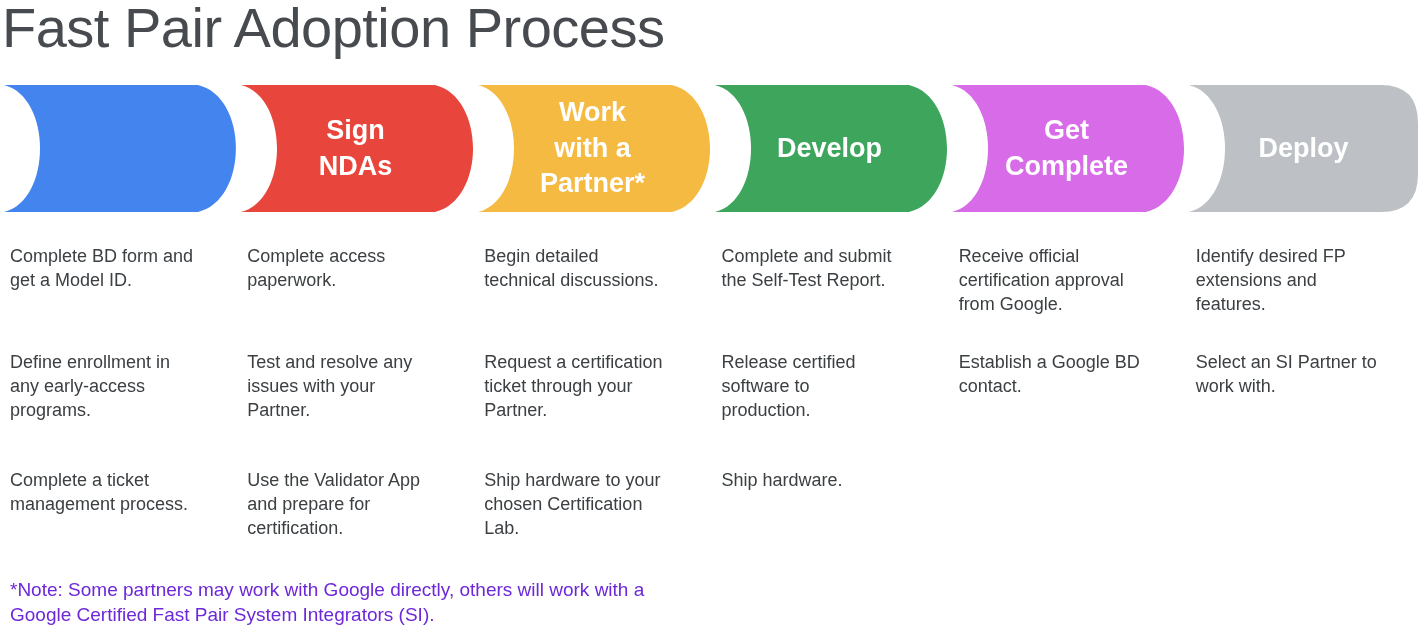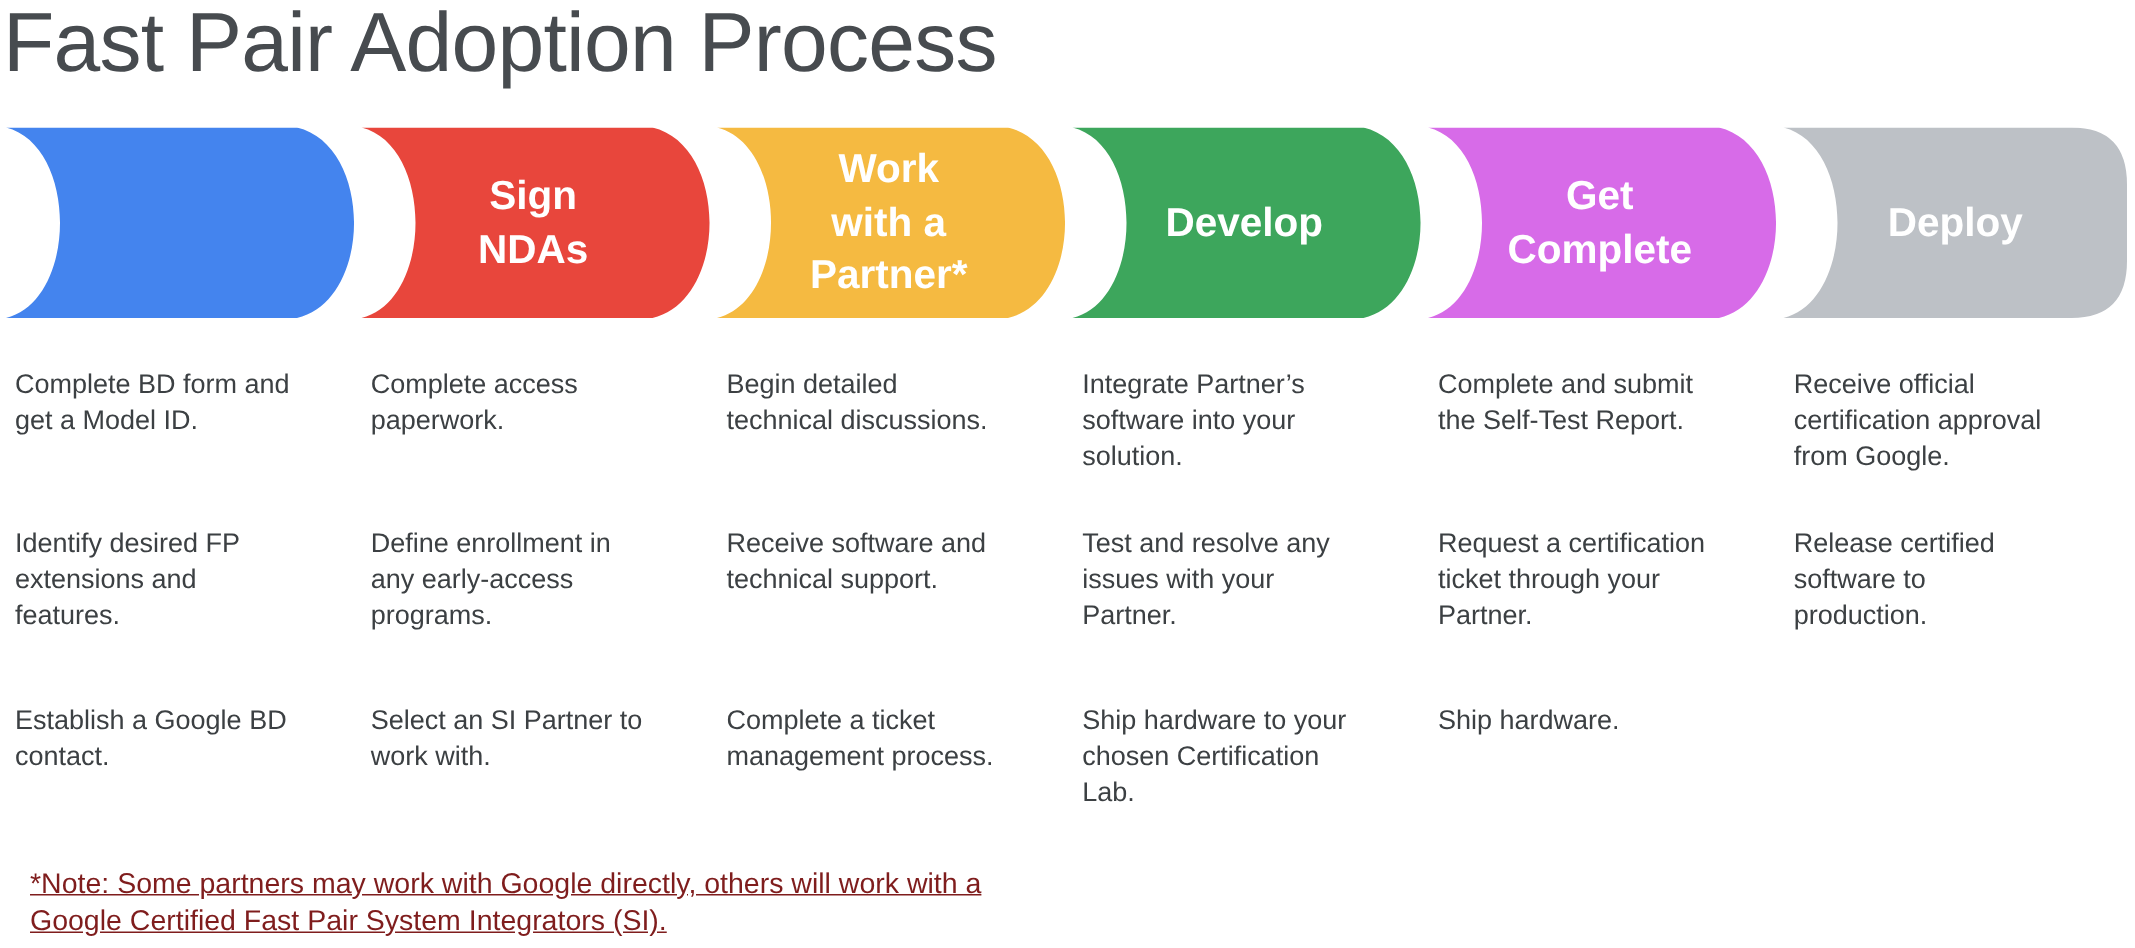--- a/index.html
+++ b/index.html
@@ -62,27 +62,26 @@
   .step {
     padding: 0 14px 0 10px;
     font-size: 18px;
     line-height: 1.32;
     color: #3c4043;
     white-space: pre-line;
   }
   .footnote {
     position: absolute;
     top: 577px;
-    left: 20px;
+    left: 10px;
     width: 740px;
     font-size: 19px;
     line-height: 1.32;
-    color: #7f1d1d;
+    color: #6d28d9;
     white-space: pre-line;
-    text-decoration: underline;
   }
 </style>
 </head>
 <body>
 
 <div class="canvas">
 
   <h1 class="title">Fast Pair Adoption Process</h1>
 
   <div class="banner">
@@ -118,53 +117,51 @@
   </div>
 
   <div class="steps-grid">
 
     <div class="step">Complete BD form and
 get a Model ID.</div>
     <div class="step">Complete access
 paperwork.</div>
     <div class="step">Begin detailed
 technical discussions.</div>
-    <div class="step">Integrate Partner’s
-software into your
-solution.</div>
     <div class="step">Complete and submit
 the Self-Test Report.</div>
     <div class="step">Receive official
 certification approval
 from Google.</div>
 
     <div class="step">Identify desired FP
 extensions and
 features.</div>
     <div class="step">Define enrollment in
 any early-access
 programs.</div>
-    <div class="step">Receive software and
-technical support.</div>
     <div class="step">Test and resolve any
 issues with your
 Partner.</div>
     <div class="step">Request a certification
 ticket through your
 Partner.</div>
     <div class="step">Release certified
 software to
 production.</div>
 
     <div class="step">Establish a Google BD
 contact.</div>
     <div class="step">Select an SI Partner to
 work with.</div>
     <div class="step">Complete a ticket
 management process.</div>
+    <div class="step">Use the Validator App
+and prepare for
+certification.</div>
     <div class="step">Ship hardware to your
 chosen Certification
 Lab.</div>
     <div class="step">Ship hardware.</div>
   </div>
 
   <div class="footnote">*Note: Some partners may work with Google directly, others will work with a
 Google Certified Fast Pair System Integrators (SI).</div>
 
 </div>

